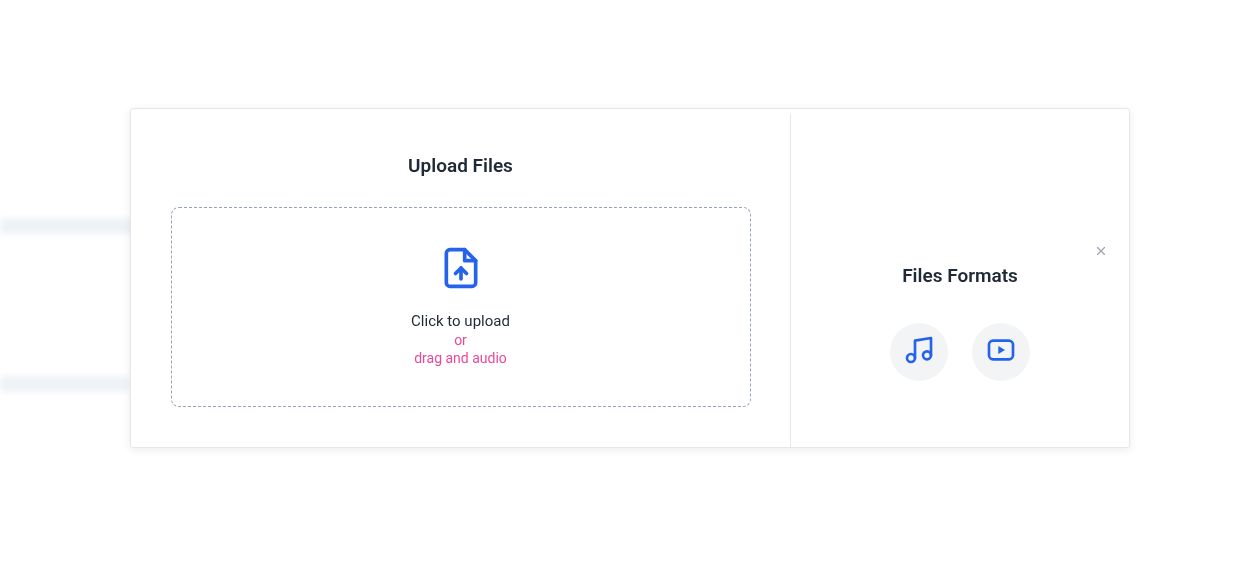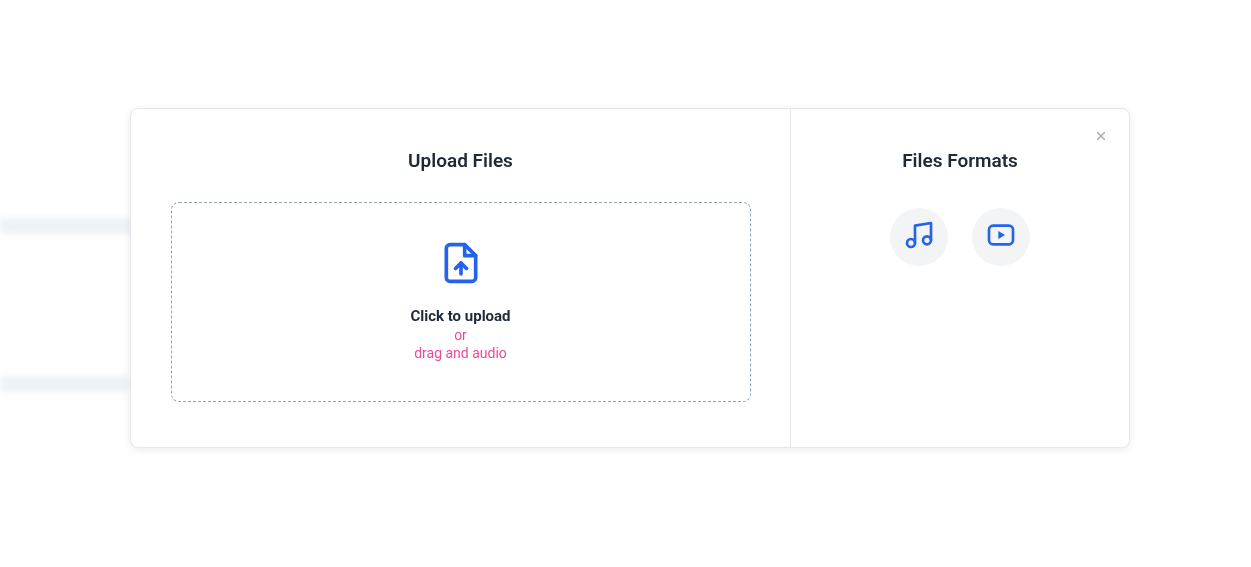--- a/index.html
+++ b/index.html
@@ -15,23 +15,24 @@
     position: relative;
   }
   .modal {
     position: absolute;
     left: 130px;
     top: 108px;
     width: 1000px;
     height: 340px;
     background: #ffffff;
     border: 1px solid #e5e7eb;
-    border-radius: 8px;
+    border-radius: 3px;
     box-shadow: 0 2px 8px rgba(0,0,0,0.08);
     display: flex;
+    align-items: flex-end;
   }
   .left-panel {
     width: 660px;
     padding: 40px 30px;
     border-right: 1px solid #e5e7eb;
     display: flex;
     flex-direction: column;
     align-items: center;
   }
   .right-panel {
@@ -61,21 +62,21 @@
     cursor: pointer;
     background: #ffffff;
   }
   .upload-icon {
     width: 44px;
     height: 44px;
     margin-bottom: 18px;
   }
   .upload-primary {
     font-size: 15px;
-    font-weight: 700;
+    font-weight: 400;
     color: #1f2937;
     margin-bottom: 2px;
   }
   .upload-secondary {
     font-size: 14px;
     color: #ec4899;
     margin-bottom: 2px;
   }
   .close-btn {
     position: absolute;

